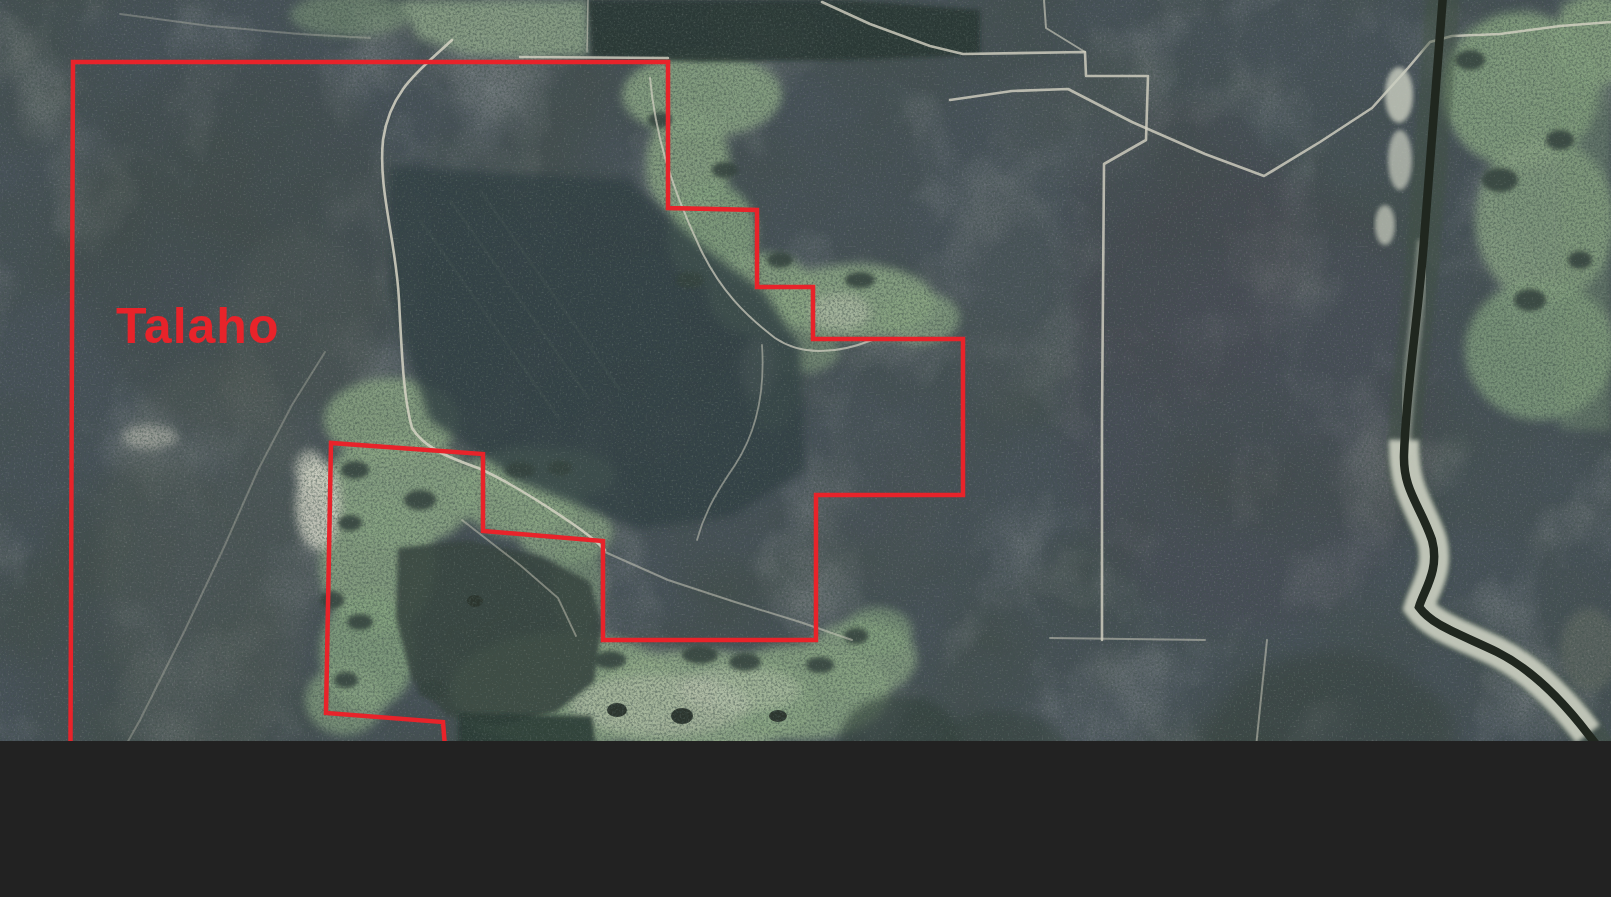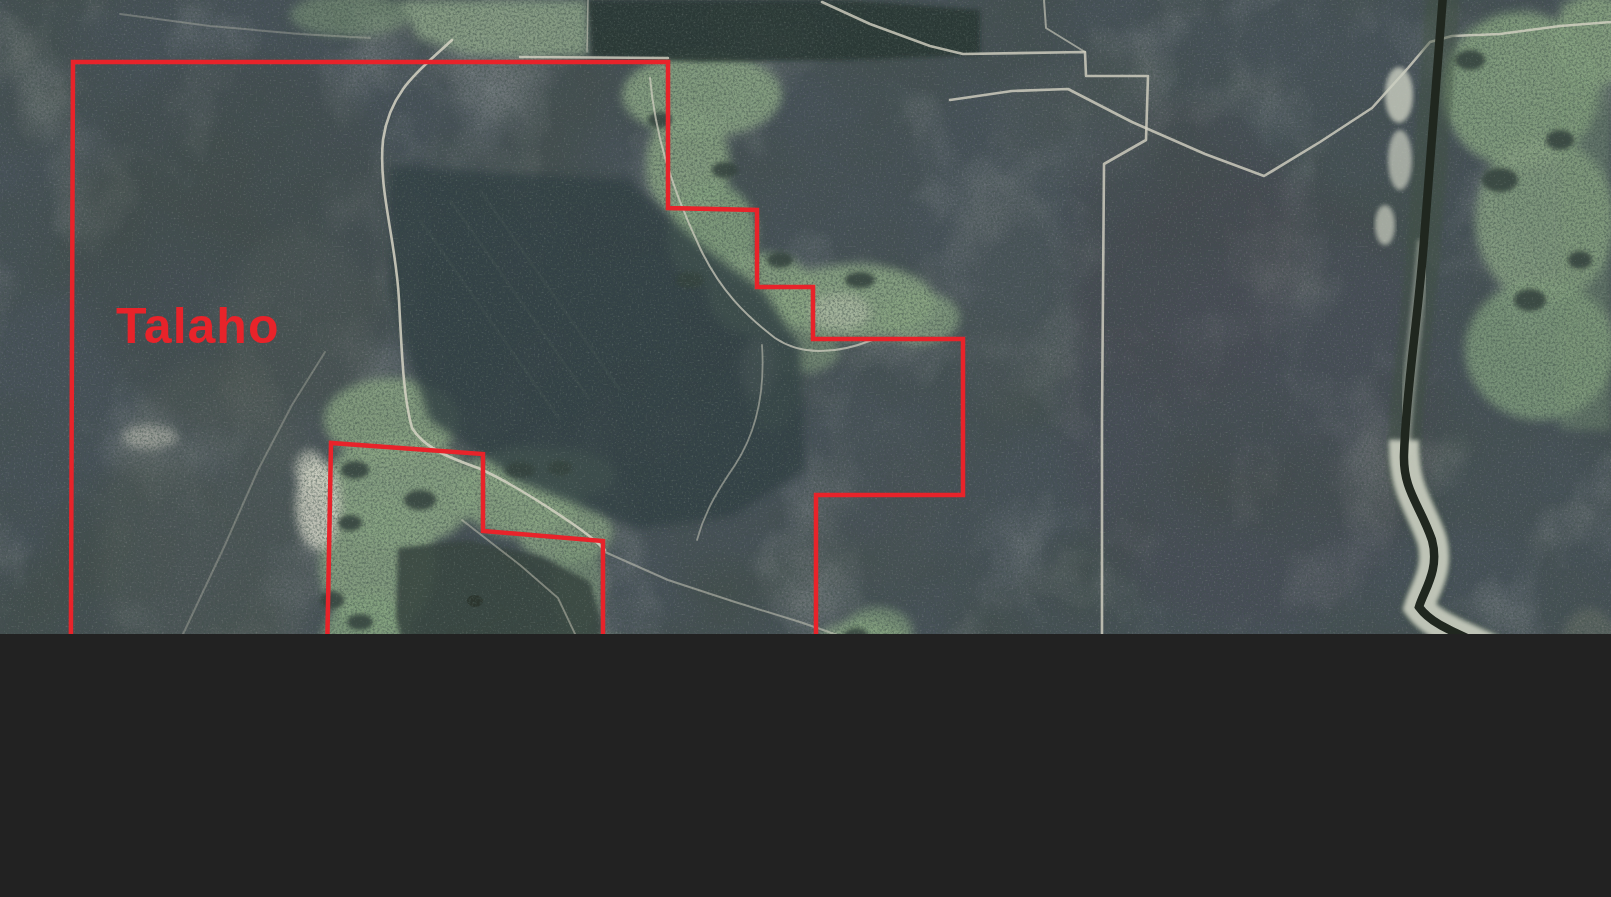--- a/index.html
+++ b/index.html
@@ -1,17 +1,17 @@
 <!DOCTYPE html>
 <html><head>
 <meta charset="utf-8">
 <style>
   html,body{margin:0;padding:0;background:#222;}
   .stage{
-    position:relative;width:1611px;height:634px;overflow:hidden;
+    position:relative;width:1611px;height:741px;overflow:hidden;
     background:#48525a;font-family:"Liberation Sans",sans-serif;
     user-select:none;
     text-decoration:underline;
   }
   .stage svg{position:absolute;left:0;top:0;display:block;}
   text{font-family:"Liberation Sans",sans-serif;}
   .prop-label{font-weight:bold;font-size:50px;letter-spacing:1px;}
   .attr-text{font-size:13.5px;font-weight:bold;paint-order:stroke;stroke:#2a2a2a;stroke-width:0.8px;opacity:0.92;}
 </style>
 </head>

